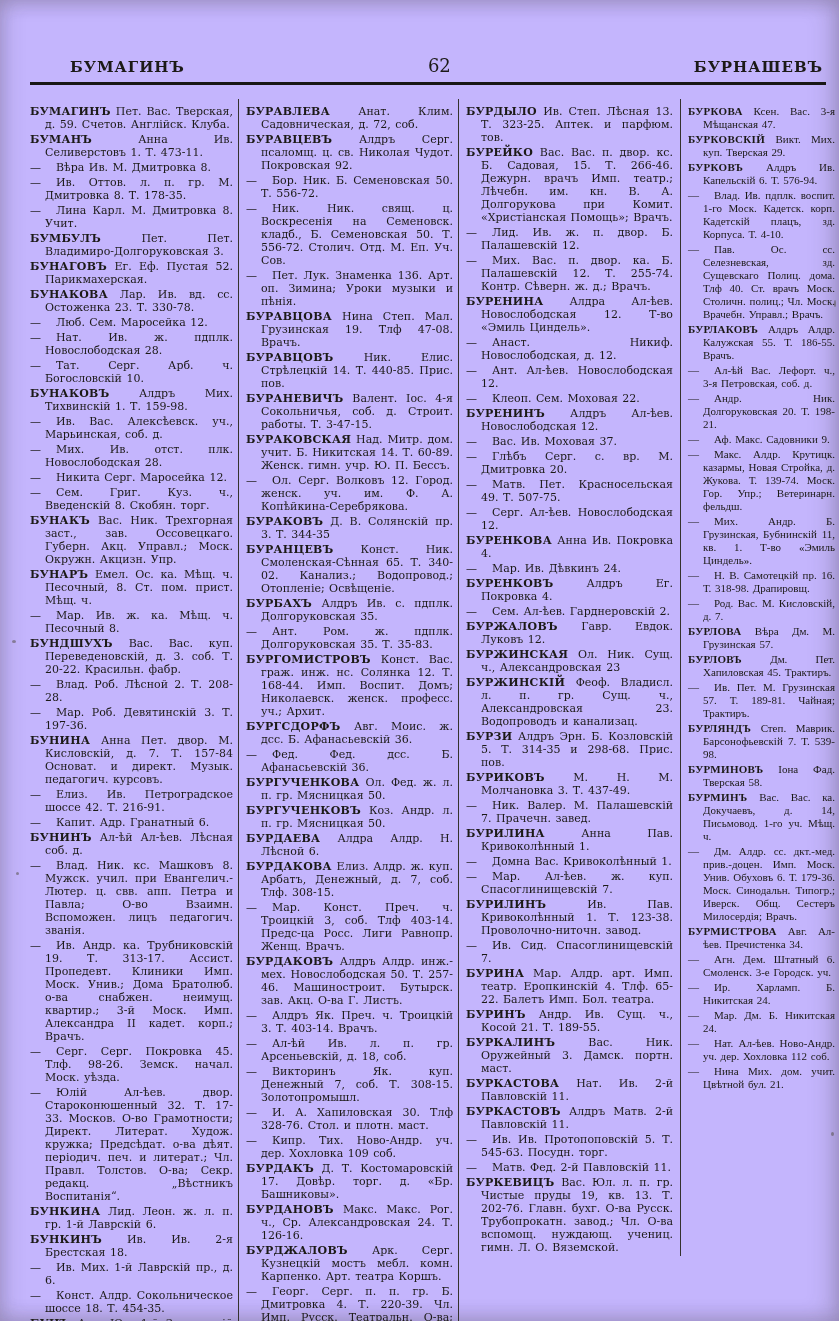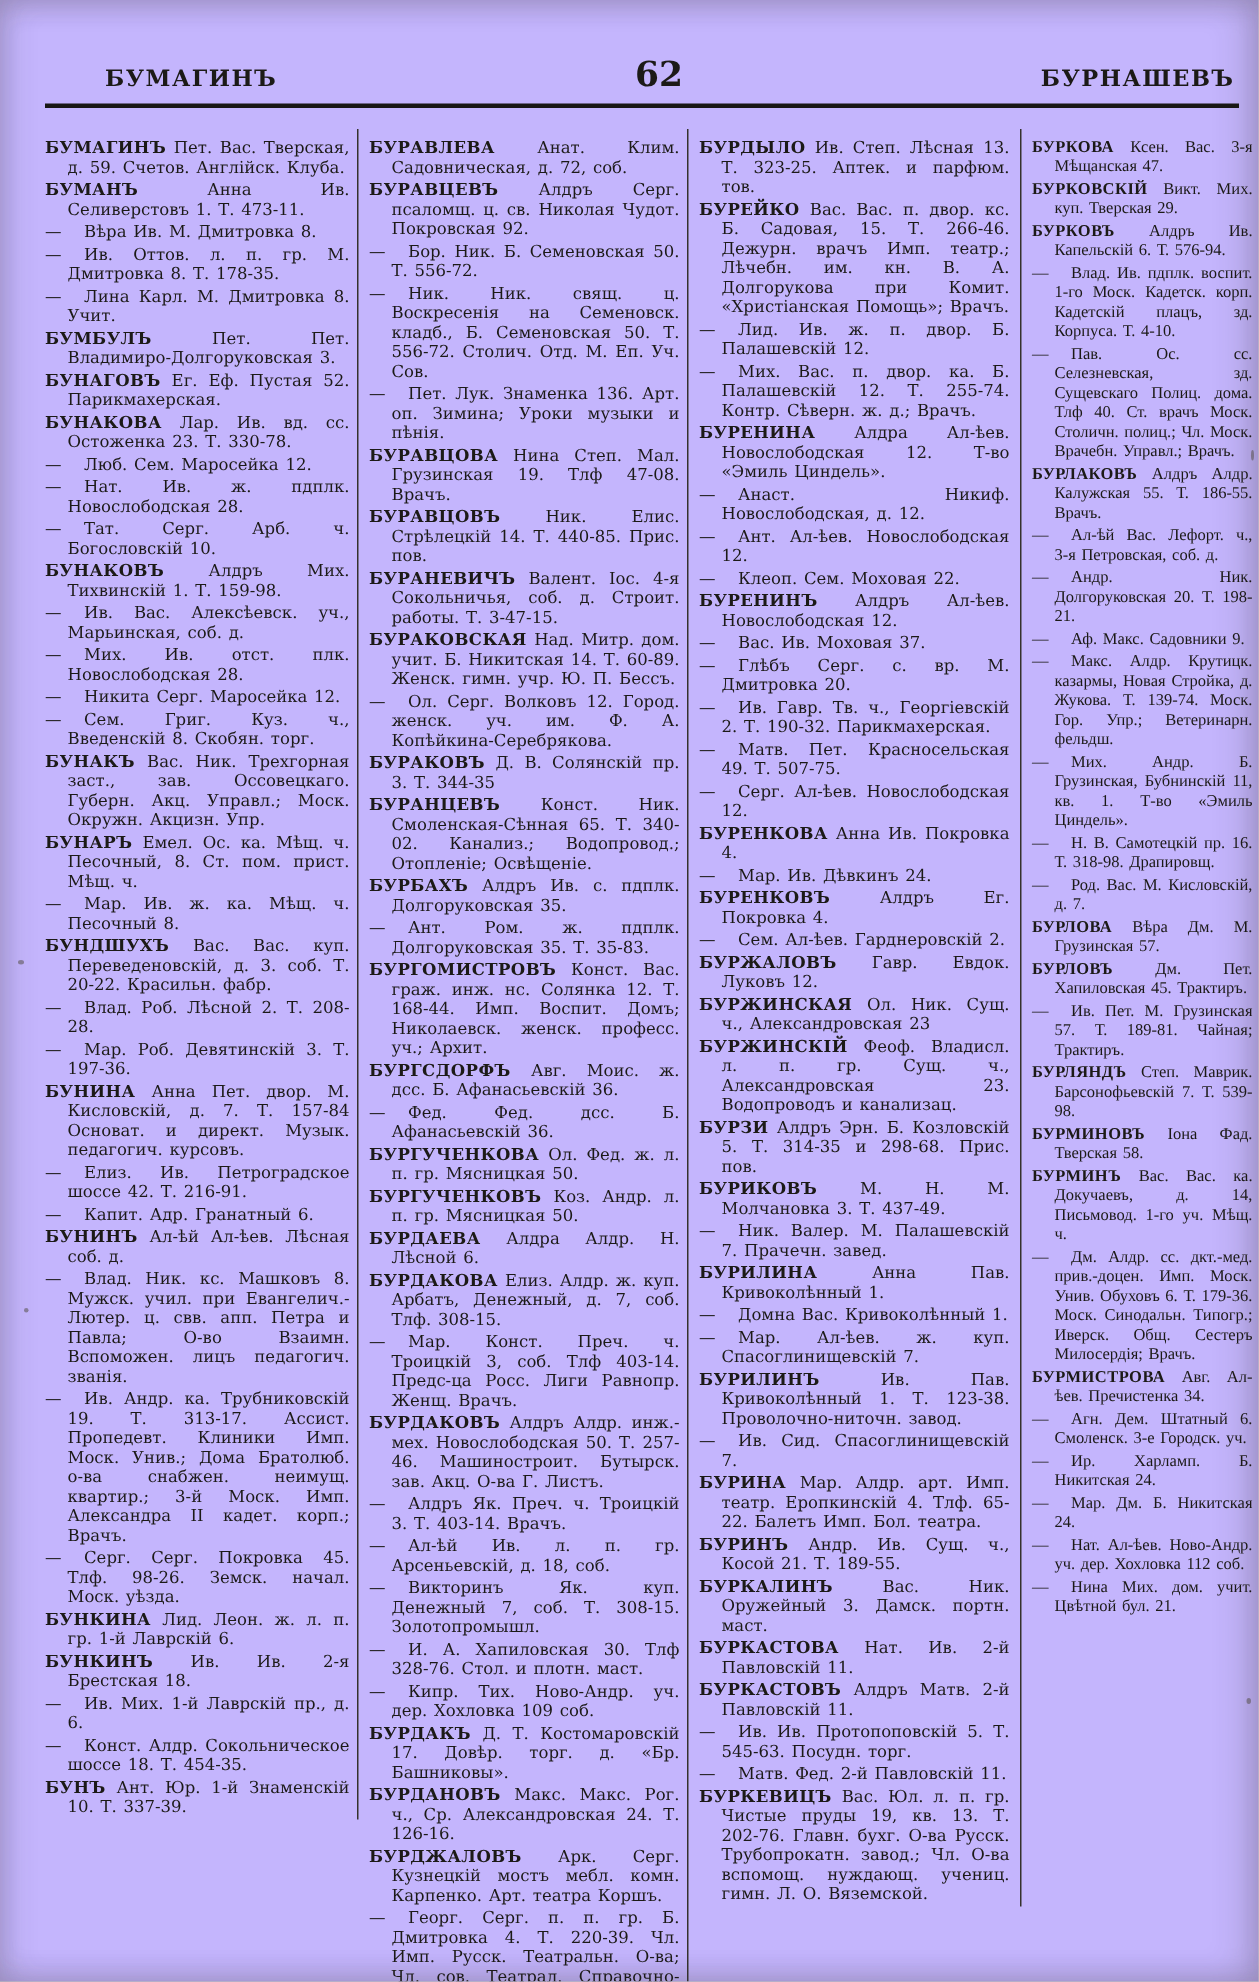--- a/index.html
+++ b/index.html
@@ -7,21 +7,21 @@
     position:relative;width:839px;height:1321px;margin:0 auto;
     background:#c4b5fd;color:#1c1a17;overflow:hidden;
     font-family:"DejaVu Serif","Liberation Serif",serif;
     box-shadow:inset -10px 0 22px rgba(60,55,48,.18), inset 10px 0 18px rgba(60,55,48,.10), inset 0 -8px 16px rgba(60,55,48,.08), inset 0 8px 14px rgba(60,55,48,.08);
   }
   .header{
     display:flex;justify-content:space-between;align-items:baseline;
     padding:36px 16px 0 70px;
   }
   .hdr-word{font-weight:bold;font-size:15px;letter-spacing:1px;}
-  .hdr-num{font-weight:bold;font-size:23px;}
+  .hdr-num{font-weight:normal;font-size:18px;margin-top:19px;}
   .rule{height:3px;background:#191715;margin:6px 13px 0 30px;}
   .columns{
     display:flex;align-items:flex-start;
     margin:14px 4px 0 30px;height:1240px;
   }
   .col{overflow:hidden;padding-top:6px;}
   .col1{width:203px;border-right:1px solid #35322d;padding-right:5px;}
   .col2{width:207px;border-right:1px solid #35322d;padding-left:7px;padding-right:5px;}
   .col3{width:207px;border-right:1px solid #35322d;padding-left:7px;padding-right:7px;}
   .col4{flex:1;padding-left:7px;font-family:Liberation Serif, serif;}
@@ -74,20 +74,21 @@
         <p class="entry"><b>БУНДШУХЪ</b> <span>Вас. Вас. куп. Переведеновскій, д. 3. соб. Т. 20-22. Красильн. фабр.</span></p>
         <p class="entry"><span class="dash">—</span><span>Влад. Роб. Лѣсной 2. Т. 208-28.</span></p>
         <p class="entry"><span class="dash">—</span><span>Мар. Роб. Девятинскій 3. Т. 197-36.</span></p>
         <p class="entry"><b>БУНИНА</b> <span>Анна Пет. двор. М. Кисловскій, д. 7. Т. 157-84 Основат. и директ. Музык. педагогич. курсовъ.</span></p>
         <p class="entry"><span class="dash">—</span><span>Елиз. Ив. Петроградское шоссе 42. Т. 216-91.</span></p>
         <p class="entry"><span class="dash">—</span><span>Капит. Адр. Гранатный 6.</span></p>
         <p class="entry"><b>БУНИНЪ</b> <span>Ал-ѣй Ал-ѣев. Лѣсная соб. д.</span></p>
         <p class="entry"><span class="dash">—</span><span>Влад. Ник. кс. Машковъ 8. Мужск. учил. при Евангелич.-Лютер. ц. свв. апп. Петра и Павла; О-во Взаимн. Вспоможен. лицъ педагогич. званія.</span></p>
         <p class="entry"><span class="dash">—</span><span>Ив. Андр. ка. Трубниковскій 19. Т. 313-17. Ассист. Пропедевт. Клиники Имп. Моск. Унив.; Дома Братолюб. о-ва снабжен. неимущ. квартир.; 3-й Моск. Имп. Александра II кадет. корп.; Врачъ.</span></p>
         <p class="entry"><span class="dash">—</span><span>Серг. Серг. Покровка 45. Тлф. 98-26. Земск. начал. Моск. уѣзда.</span></p>
+        <p class="entry"><span class="dash">—</span><span>Юлій Ал-ѣев. двор. Староконюшенный 32. Т. 17-33. Москов. О-во Грамотности; Директ. Литерат. Худож. кружка; Предсѣдат. о-ва дѣят. періодич. печ. и литерат.; Чл. Правл. Толстов. О-ва; Секр. редакц. „Вѣстникъ Воспитанія“.</span></p>
         <p class="entry"><b>БУНКИНА</b> <span>Лид. Леон. ж. л. п. гр. 1-й Лаврскій 6.</span></p>
         <p class="entry"><b>БУНКИНЪ</b> <span>Ив. Ив. 2-я Брестская 18.</span></p>
         <p class="entry"><span class="dash">—</span><span>Ив. Мих. 1-й Лаврскій пр., д. 6.</span></p>
         <p class="entry"><span class="dash">—</span><span>Конст. Алдр. Сокольническое шоссе 18. Т. 454-35.</span></p>
         <p class="entry"><b>БУНЪ</b> <span>Ант. Юр. 1-й Знаменскій 10. Т. 337-39.</span></p>
       </div>
     <div class="col col2">
         <p class="entry"><b>БУРАВЛЕВА</b> <span>Анат. Клим. Садовническая, д. 72, соб.</span></p>
         <p class="entry"><b>БУРАВЦЕВЪ</b> <span>Алдръ Серг. псаломщ. ц. св. Николая Чудот. Покровская 92.</span></p>
         <p class="entry"><span class="dash">—</span><span>Бор. Ник. Б. Семеновская 50. Т. 556-72.</span></p>
@@ -126,21 +127,20 @@
         <p class="entry"><b>БУРЕЙКО</b> <span>Вас. Вас. п. двор. кс. Б. Садовая, 15. Т. 266-46. Дежурн. врачъ Имп. театр.; Лѣчебн. им. кн. В. А. Долгорукова при Комит. «Христіанская Помощь»; Врачъ.</span></p>
         <p class="entry"><span class="dash">—</span><span>Лид. Ив. ж. п. двор. Б. Палашевскій 12.</span></p>
         <p class="entry"><span class="dash">—</span><span>Мих. Вас. п. двор. ка. Б. Палашевскій 12. Т. 255-74. Контр. Сѣверн. ж. д.; Врачъ.</span></p>
         <p class="entry"><b>БУРЕНИНА</b> <span>Алдра Ал-ѣев. Новослободская 12. Т-во «Эмиль Циндель».</span></p>
         <p class="entry"><span class="dash">—</span><span>Анаст. Никиф. Новослободская, д. 12.</span></p>
         <p class="entry"><span class="dash">—</span><span>Ант. Ал-ѣев. Новослободская 12.</span></p>
         <p class="entry"><span class="dash">—</span><span>Клеоп. Сем. Моховая 22.</span></p>
         <p class="entry"><b>БУРЕНИНЪ</b> <span>Алдръ Ал-ѣев. Новослободская 12.</span></p>
         <p class="entry"><span class="dash">—</span><span>Вас. Ив. Моховая 37.</span></p>
         <p class="entry"><span class="dash">—</span><span>Глѣбъ Серг. с. вр. М. Дмитровка 20.</span></p>
-        <p class="entry"><span class="dash">—</span><span>Ив. Гавр. Тв. ч., Георгіевскій 2. Т. 190-32. Парикмахерская.</span></p>
         <p class="entry"><span class="dash">—</span><span>Матв. Пет. Красносельская 49. Т. 507-75.</span></p>
         <p class="entry"><span class="dash">—</span><span>Серг. Ал-ѣев. Новослободская 12.</span></p>
         <p class="entry"><b>БУРЕНКОВА</b> <span>Анна Ив. Покровка 4.</span></p>
         <p class="entry"><span class="dash">—</span><span>Мар. Ив. Дѣвкинъ 24.</span></p>
         <p class="entry"><b>БУРЕНКОВЪ</b> <span>Алдръ Ег. Покровка 4.</span></p>
         <p class="entry"><span class="dash">—</span><span>Сем. Ал-ѣев. Гарднеровскій 2.</span></p>
         <p class="entry"><b>БУРЖАЛОВЪ</b> <span>Гавр. Евдок. Луковъ 12.</span></p>
         <p class="entry"><b>БУРЖИНСКАЯ</b> <span>Ол. Ник. Сущ. ч., Александровская 23</span></p>
         <p class="entry"><b>БУРЖИНСКІЙ</b> <span>Феоф. Владисл. л. п. гр. Сущ. ч., Александровская 23. Водопроводъ и канализац.</span></p>
         <p class="entry"><b>БУРЗИ</b> <span>Алдръ Эрн. Б. Козловскій 5. Т. 314-35 и 298-68. Прис. пов.</span></p>

